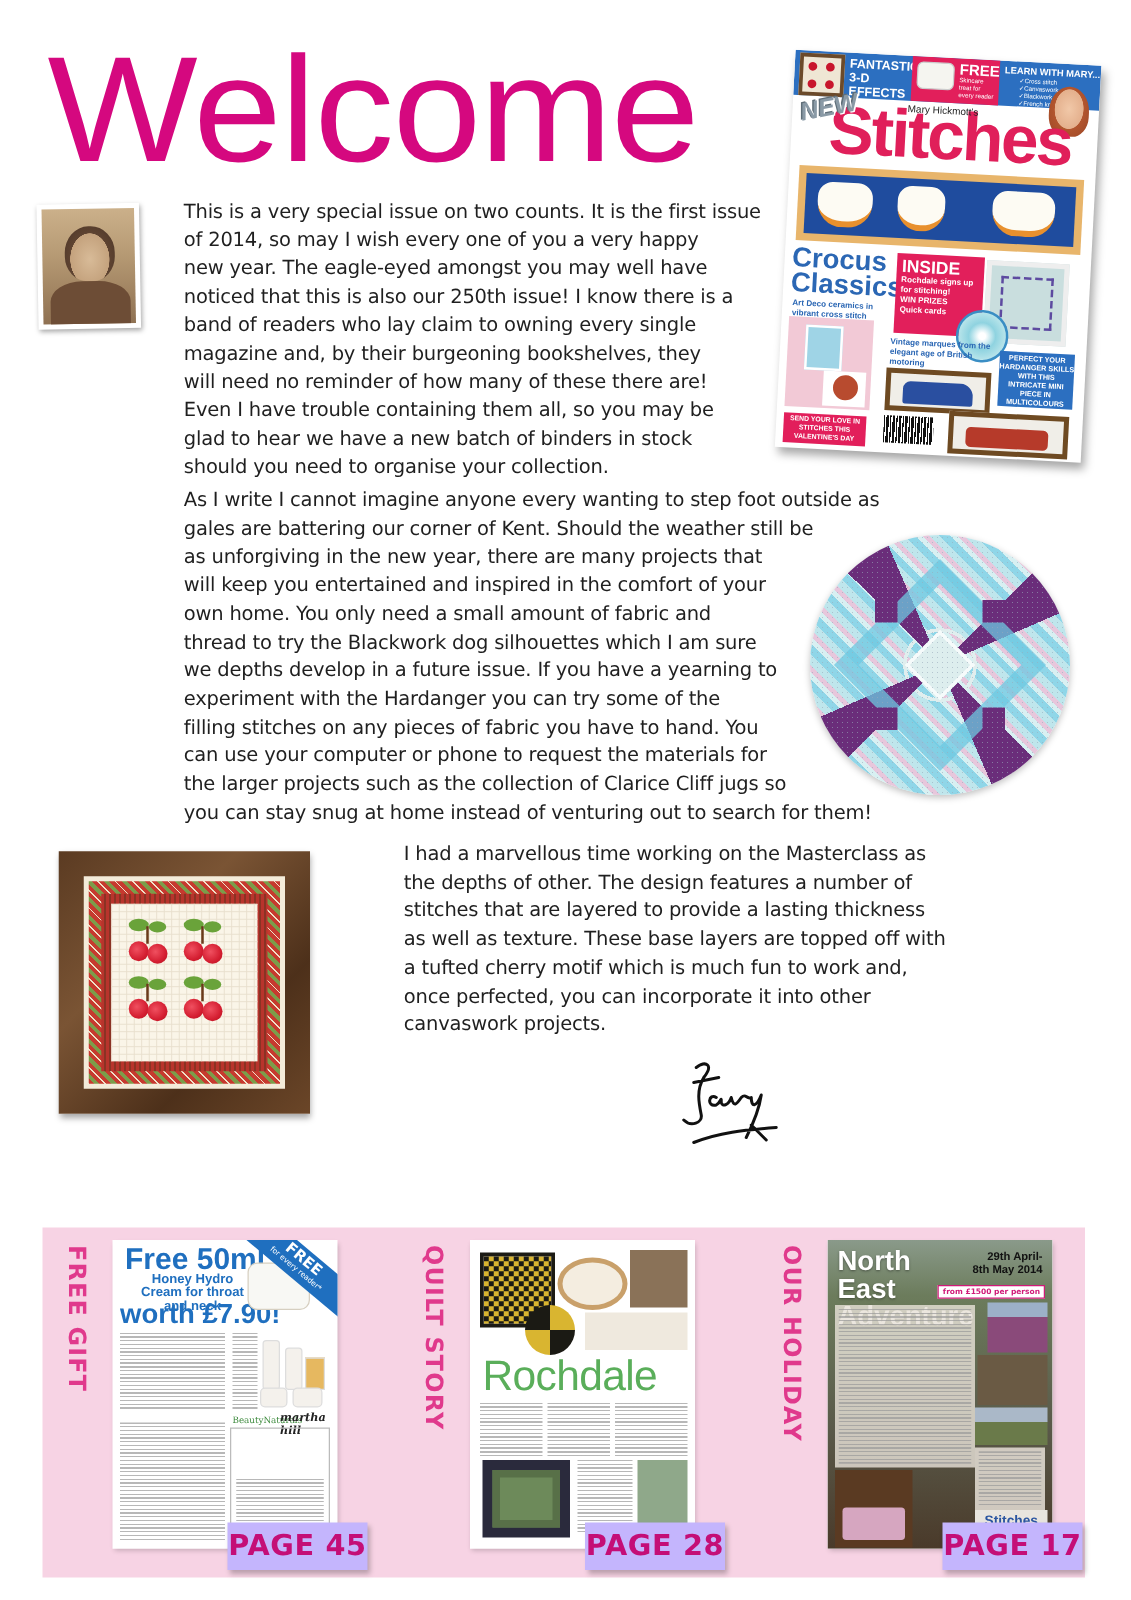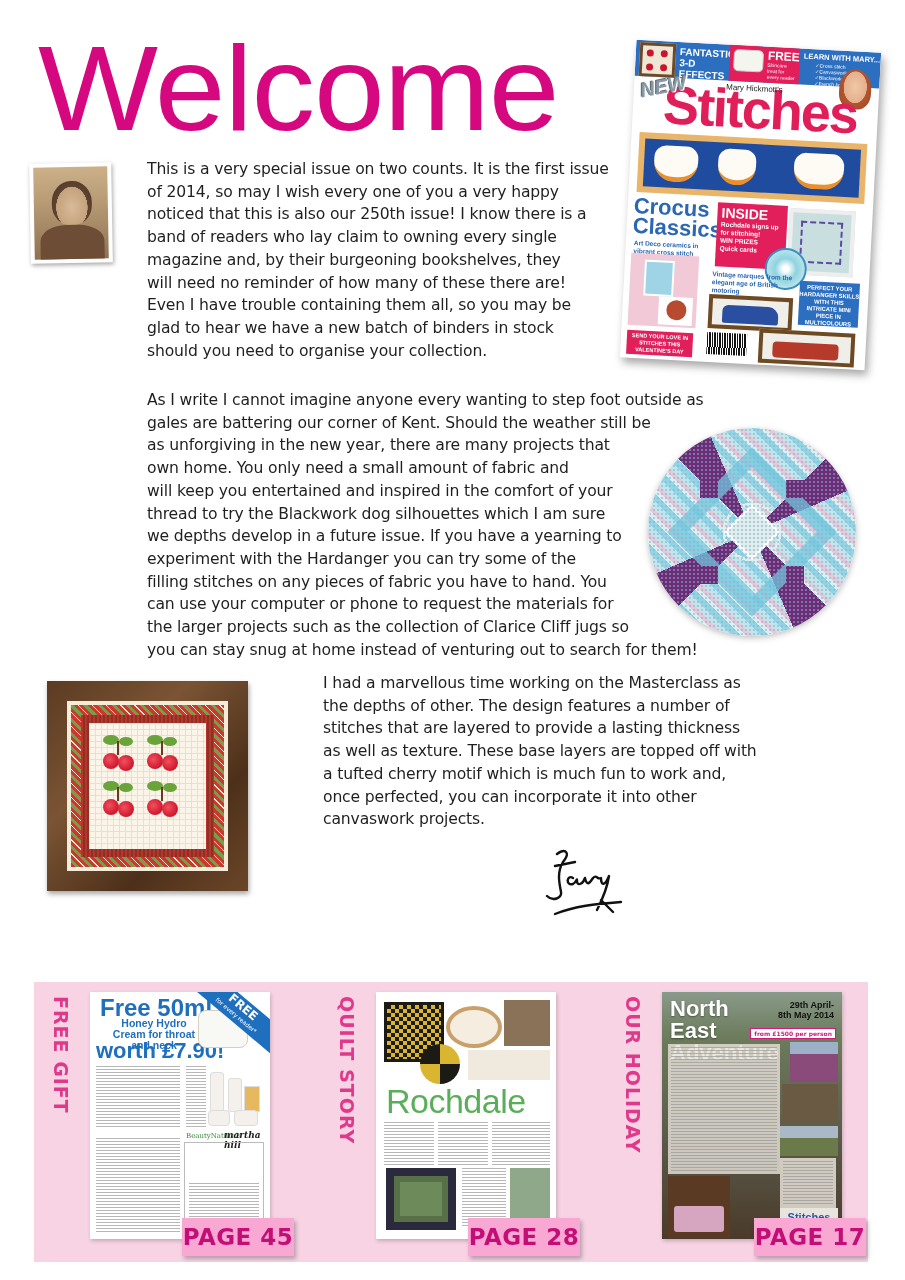--- a/index.html
+++ b/index.html
@@ -127,21 +127,21 @@
   .promo-card .side-label {
     position: absolute; left: 16px; top: 14px;
     writing-mode: vertical-rl; font-family: "DejaVu Sans", sans-serif; font-weight: 700;
     font-size: 19px; letter-spacing: 1px; color: #e0398c;
   }
   .promo-card .page-thumb {
     position: absolute; left: 56px; top: 10px; width: 180px; height: 247px; background: #fff;
     box-shadow: 1px 2px 4px rgba(0,0,0,0.2); overflow: hidden;
   }
   .promo-card .page-badge {
-    position: absolute; left: 148px; top: 236px; width: 112px; height: 38px; background: #f9a8d4;
+    position: absolute; left: 148px; top: 236px; width: 112px; height: 38px; background: #c4b5fd;
     box-shadow: 2px 3px 4px rgba(0,0,0,0.25);
     font-family: "DejaVu Sans", sans-serif; font-weight: 700; font-size: 23px; color: #c40e77;
     display: flex; align-items: center; justify-content: center; letter-spacing: 0.5px;
   }
   .txt-lines { position: absolute; background: repeating-linear-gradient(180deg,#999 0 1px,transparent 1px 3px); opacity: 0.7; }
 
   .gift .h1 { position: absolute; left: 10px; top: 6px; color: #1f6fbf; font-family: "Liberation Sans", sans-serif; font-weight: 700; font-size: 24px; line-height: 19px; }
   .gift .h2 { position: absolute; left: 14px; top: 26px; color: #1f6fbf; font-family: "Liberation Sans", sans-serif; font-weight: 700; font-size: 10.5px; line-height: 11px; text-align: center; width: 100px; }
   .gift .h3 { position: absolute; left: 6px; top: 48px; color: #1f6fbf; font-family: "Liberation Sans", sans-serif; font-weight: 700; font-size: 22px; line-height: 22px; }
   .gift .corner { position: absolute; right: -30px; top: 6px; width: 120px; height: 26px; background: #1f6fbf; transform: rotate(40deg); color: #fff; font-weight: 700; font-size: 12px; text-align: center; line-height: 14px; padding-top: 1px; }
@@ -184,20 +184,21 @@
 <div class="editor-photo">
   <div class="inner">
     <div class="head"></div>
     <div class="body"></div>
   </div>
 </div>
 
 <div class="body-text" style="left:147px; top:158px;">
   <span class="line">This is a very special issue on two counts. It is the first issue</span>
   <span class="line">of 2014, so may I wish every one of you a very happy</span>
+  <span class="line">new year. The eagle-eyed amongst you may well have</span>
   <span class="line">noticed that this is also our 250th issue! I know there is a</span>
   <span class="line">band of readers who lay claim to owning every single</span>
   <span class="line">magazine and, by their burgeoning bookshelves, they</span>
   <span class="line">will need no reminder of how many of these there are!</span>
   <span class="line">Even I have trouble containing them all, so you may be</span>
   <span class="line">glad to hear we have a new batch of binders in stock</span>
   <span class="line">should you need to organise your collection.</span>
 </div>
 
 <div class="cover">
@@ -257,22 +258,22 @@
       <span></span>
     </div>
   <div class="valentine">SEND YOUR LOVE IN STITCHES THIS VALENTINE'S DAY</div>
   <div class="barcode"></div>
 </div>
 
 <div class="body-text" style="left:147px; top:389px;">
   <span class="line">As I write I cannot imagine anyone every wanting to step foot outside as</span>
   <span class="line">gales are battering our corner of Kent. Should the weather still be</span>
   <span class="line">as unforgiving in the new year, there are many projects that</span>
+  <span class="line">will keep you entertained and inspired in the comfort of your</span>
   <span class="line">own home. You only need a small amount of fabric and</span>
-  <span class="line">will keep you entertained and inspired in the comfort of your</span>
   <span class="line">thread to try the Blackwork dog silhouettes which I am sure</span>
   <span class="line">we depths develop in a future issue. If you have a yearning to</span>
   <span class="line">experiment with the Hardanger you can try some of the</span>
   <span class="line">filling stitches on any pieces of fabric you have to hand. You</span>
   <span class="line">can use your computer or phone to request the materials for</span>
   <span class="line">the larger projects such as the collection of Clarice Cliff jugs so</span>
   <span class="line">you can stay snug at home instead of venturing out to search for them!</span>
 </div>
 
 <div class="hardanger-circle">

